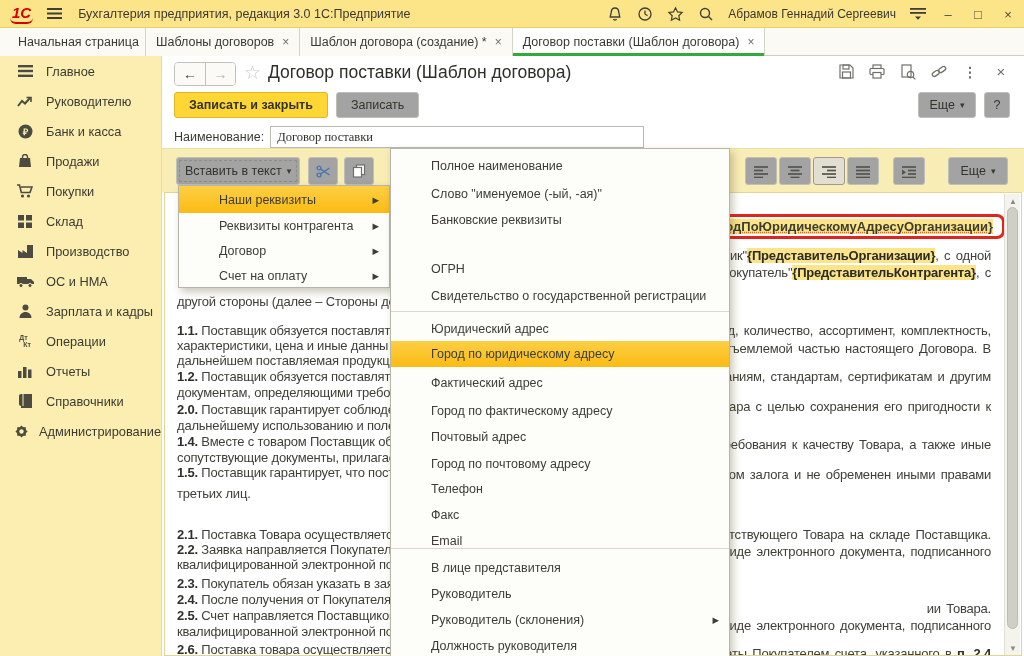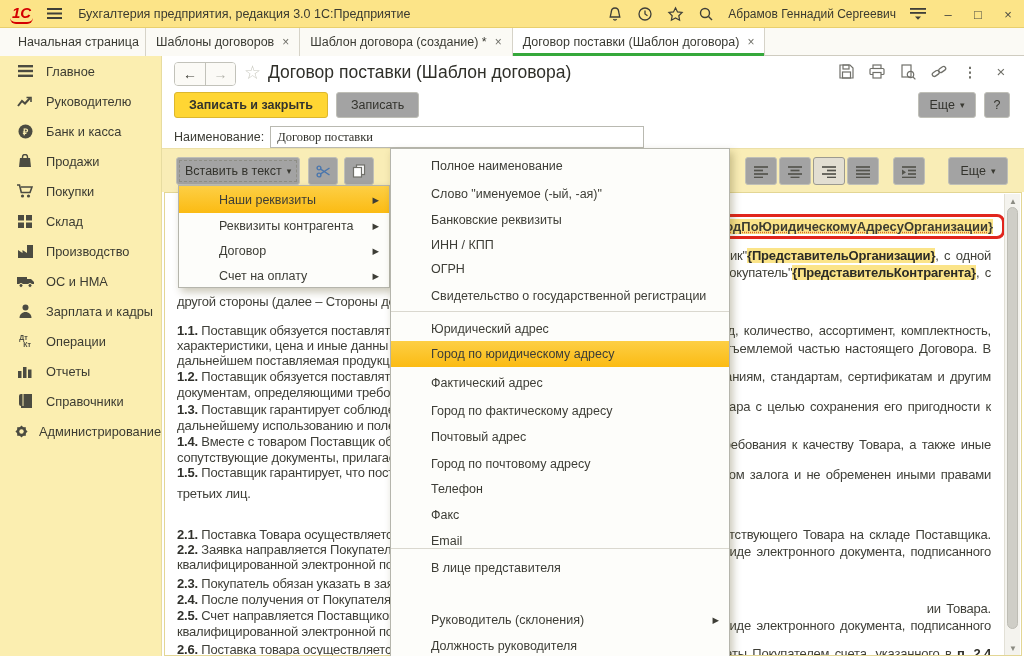--- a/index.html
+++ b/index.html
@@ -445,21 +445,21 @@
     </div>
 
     <div class="doc">
 
       <div class="dline lft" style="top:101px"><span>другой стороны (далее – Стороны дого</span></div>
       <div class="dline lft" style="top:130px"><b>1.1.</b> <span>Поставщик обязуется поставлять,</span></div>
       <div class="dline lft" style="top:145px"><span>характеристики, цена и иные данны</span></div>
       <div class="dline lft" style="top:160px"><span>дальнейшем поставляемая продукция</span></div>
       <div class="dline lft" style="top:176px"><b>1.2.</b> <span>Поставщик обязуется поставлять</span></div>
       <div class="dline lft" style="top:192px"><span>документам, определяющими требова</span></div>
-      <div class="dline lft" style="top:209px"><b>1.3.</b> <span>Поставщик гарантирует соблюде</span></div>
+      <div class="dline lft" style="top:209px"><b>2.0.</b> <span>Поставщик гарантирует соблюде</span></div>
       <div class="dline lft" style="top:225px"><span>дальнейшему использованию и полезн</span></div>
       <div class="dline lft" style="top:241px"><b>1.4.</b> <span>Вместе с товаром Поставщик об</span></div>
       <div class="dline lft" style="top:257px"><span>сопутствующие документы, прилагаем</span></div>
       <div class="dline lft" style="top:272px"><b>1.5.</b> <span>Поставщик гарантирует, что пост</span></div>
       <div class="dline lft" style="top:293px"><span>третьих лиц.</span></div>
       <div class="dline lft" style="top:334px"><b>2.1.</b> <span>Поставка Товара осуществляется</span></div>
       <div class="dline lft" style="top:349px"><b>2.2.</b> <span>Заявка направляется Покупателем</span></div>
       <div class="dline lft" style="top:364px"><span>квалифицированной электронной подпи</span></div>
       <div class="dline lft" style="top:383px"><b>2.3.</b> <span>Покупатель обязан указать в заявк</span></div>
       <div class="dline lft" style="top:399px"><b>2.4.</b> <span>После получения от Покупателя за</span></div>
@@ -515,23 +515,20 @@
   <div class="menu" id="attrs-menu">
     <div class="mrow" style="top:5px;height:24px">
         <span class="lab">Полное наименование</span>
       </div>
     <div class="mrow" style="top:33px;height:24px">
         <span class="lab">Слово "именуемое (-ый, -ая)"</span>
       </div>
     <div class="mrow" style="top:59px;height:24px">
         <span class="lab">Банковские реквизиты</span>
       </div>
-    <div class="mrow" style="top:84px;height:24px">
-        <span class="lab">ИНН / КПП</span>
-      </div>
     <div class="mrow" style="top:108px;height:24px">
         <span class="lab">ОГРН</span>
       </div>
     <div class="mrow" style="top:135px;height:24px">
         <span class="lab">Свидетельство о государственной регистрации</span>
       </div>
     <div class="msep" style="top:162px"></div>
     <div class="mrow" style="top:168px;height:24px">
         <span class="lab">Юридический адрес</span>
       </div>
@@ -556,20 +553,23 @@
     <div class="mrow" style="top:354px;height:24px">
         <span class="lab">Факс</span>
       </div>
     <div class="mrow" style="top:380px;height:24px">
         <span class="lab">Email</span>
       </div>
     <div class="msep" style="top:399px"></div>
     <div class="mrow" style="top:407px;height:24px">
         <span class="lab">В лице представителя</span>
       </div>
+    <div class="mrow" style="top:433px;height:24px">
+        <span class="lab">Руководитель</span>
+      </div>
     <div class="mrow" style="top:459px;height:24px">
         <span class="lab">Руководитель (склонения)</span>
         <span class="arr">▶</span>
       </div>
     <div class="mrow" style="top:485px;height:24px">
         <span class="lab">Должность руководителя</span>
       </div>
   </div>
 
 </div>

